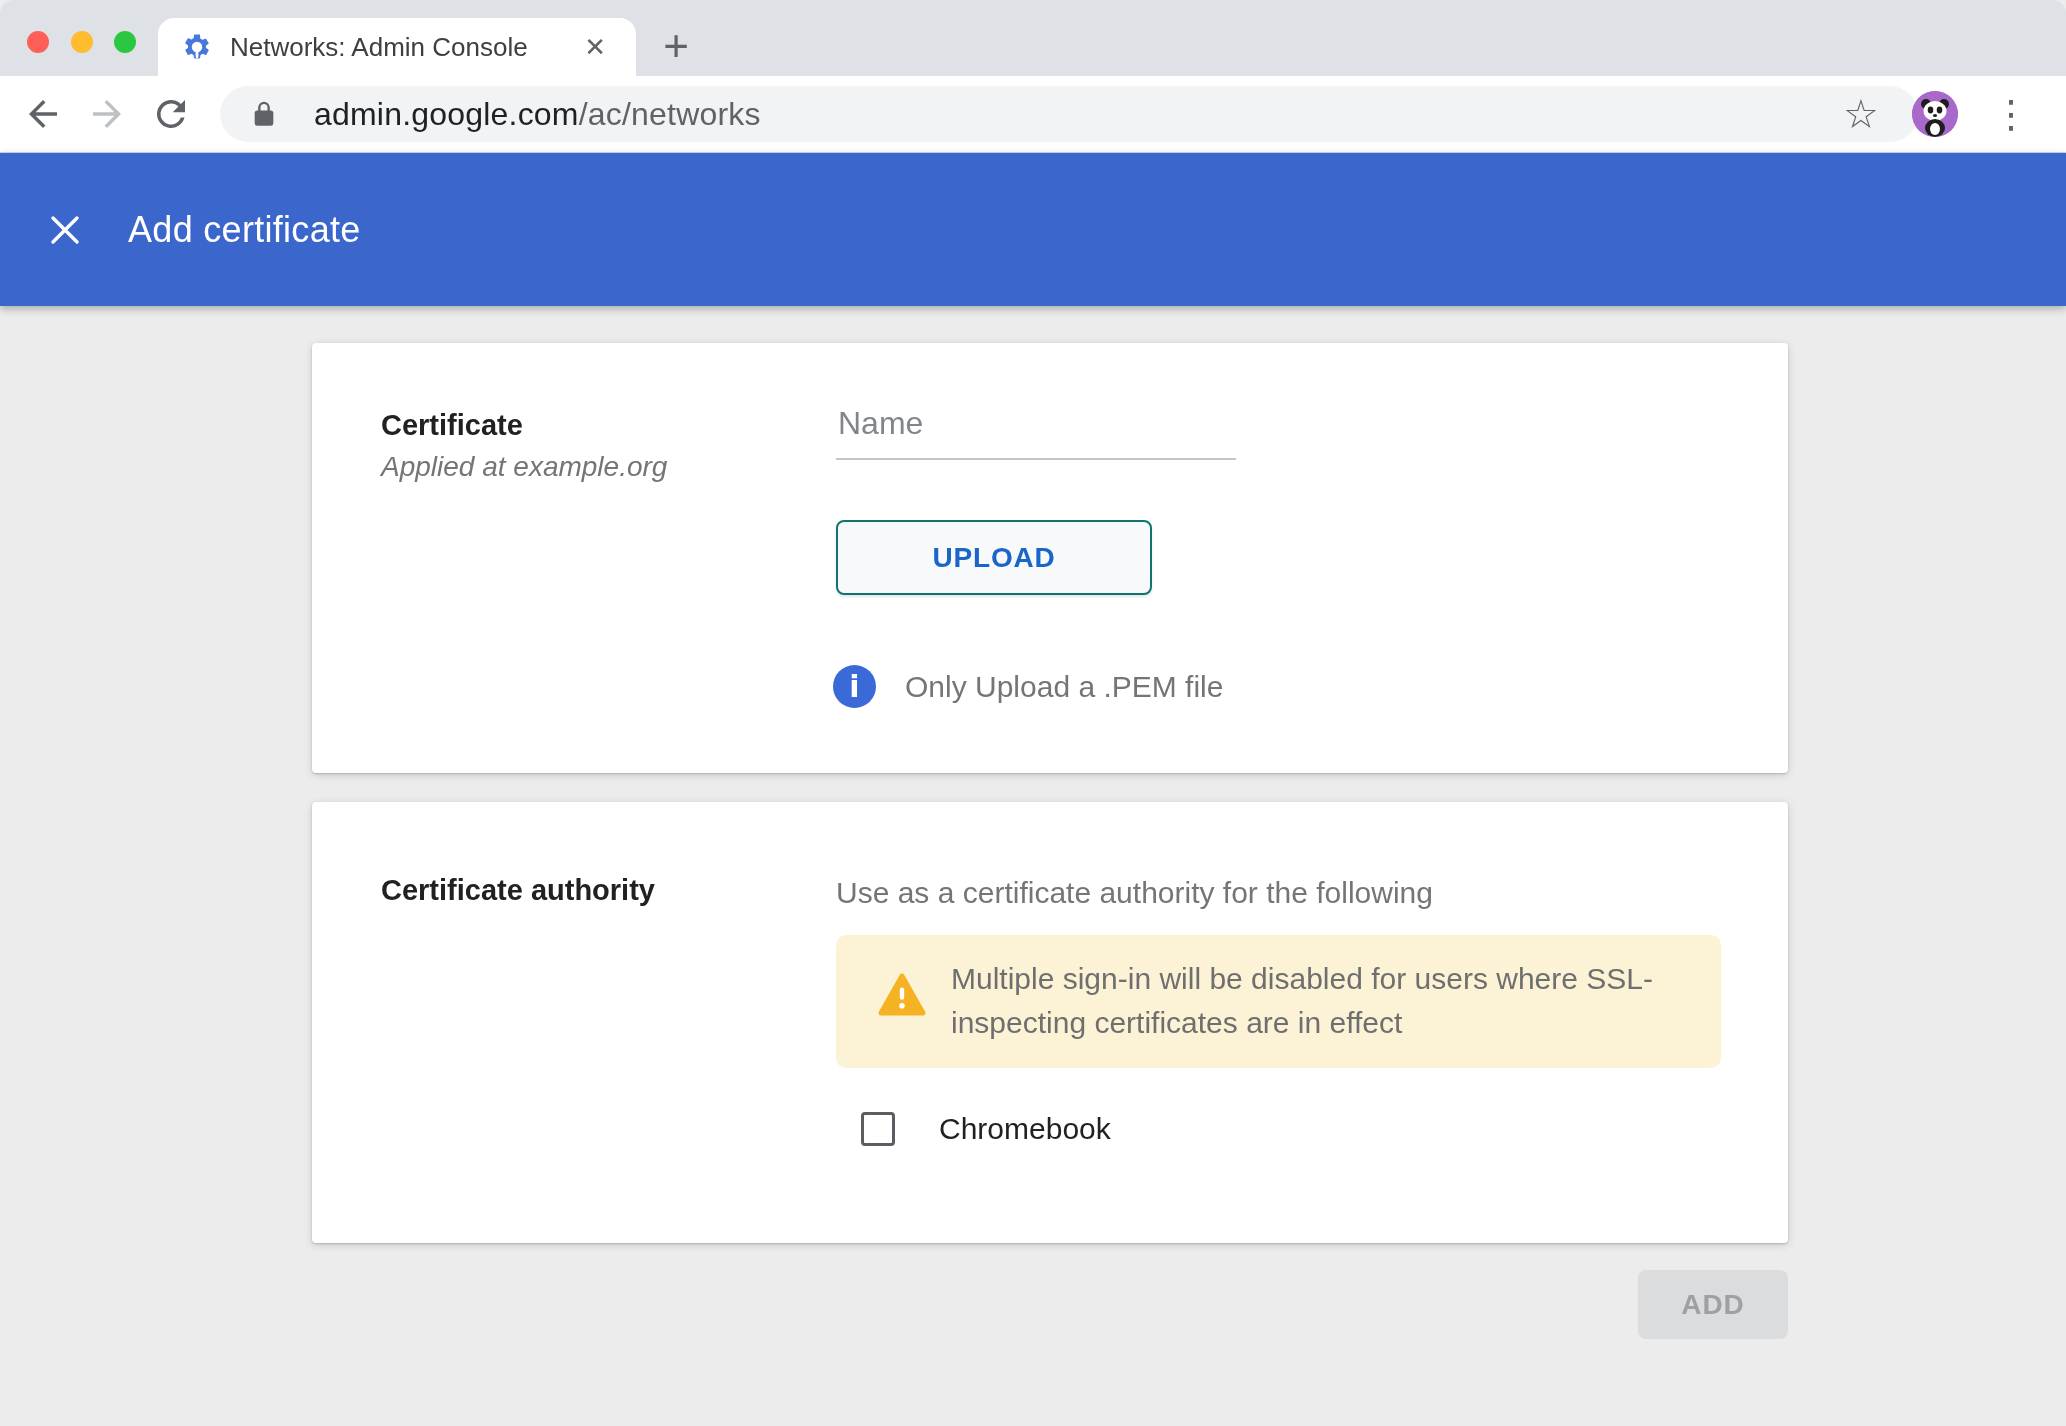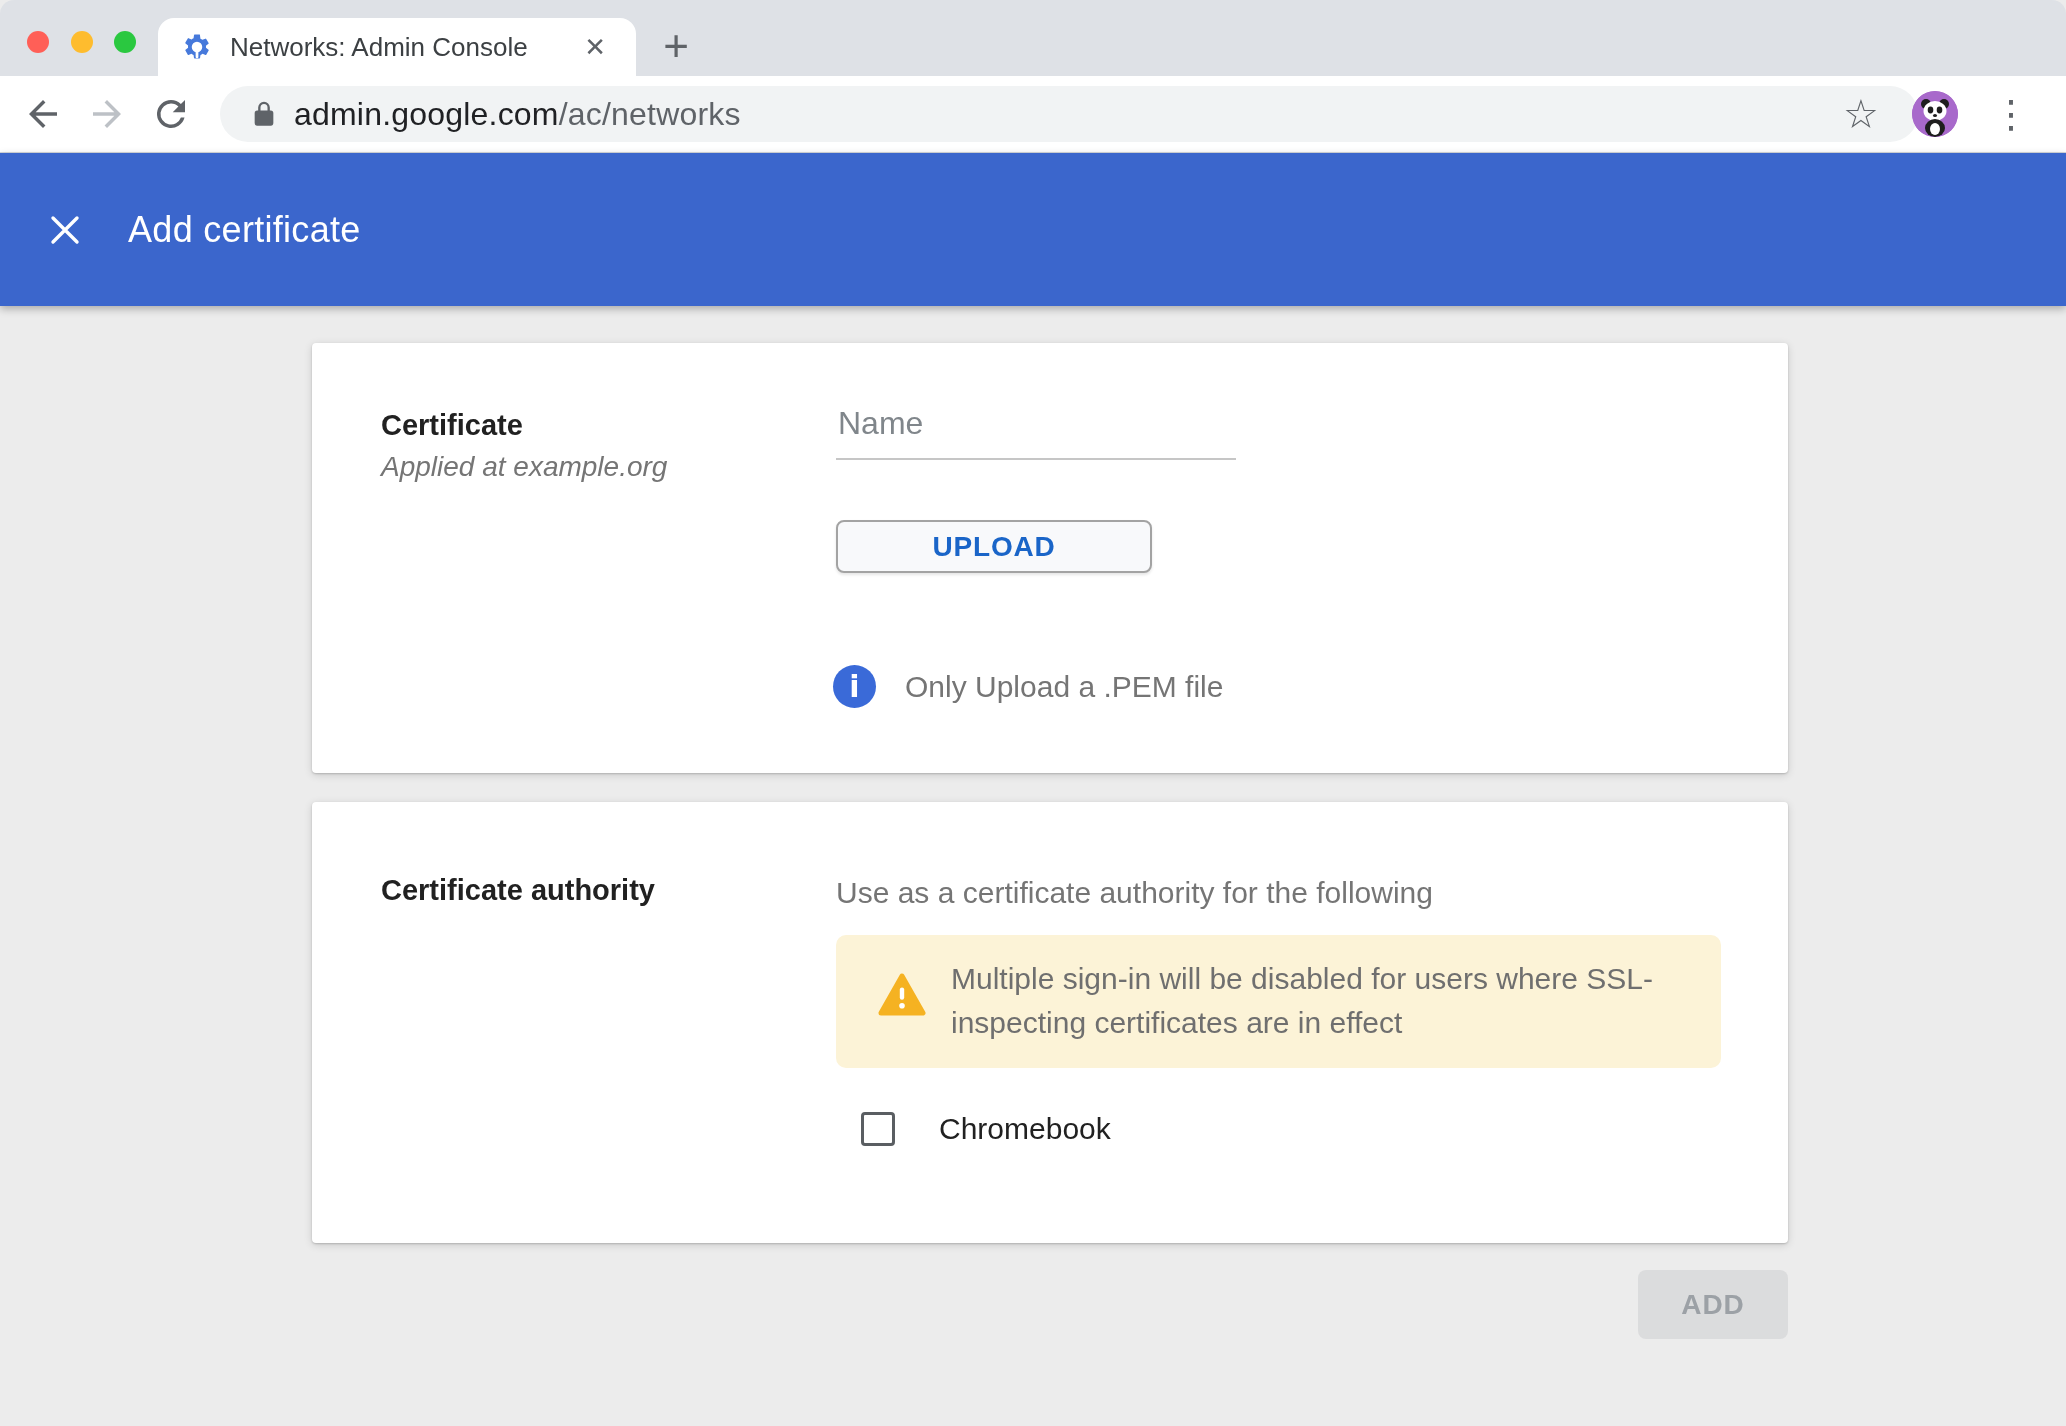--- a/index.html
+++ b/index.html
@@ -46,21 +46,21 @@
   .toolbar {
     position:absolute; top:76px; left:0; width:100%; height:77px;
     background:#FFFFFF; border-bottom:1px solid #D5D8DB;
     display:flex; align-items:center;
   }
   .nav-icon { width:42px; height:42px; margin-left:22px; flex:0 0 auto; cursor:pointer; }
   .nav-icon svg { width:100%; height:100%; }
   .urlbar {
     margin-left:28px; height:56px; width:1698px;
     background:#F1F3F4; border-radius:28px;
-    display:flex; align-items:center; padding:0 30px;
+    display:flex; align-items:center; padding:0 30px;gap:20px;
   }
   .lock-icon { width:28px; height:28px; flex:0 0 auto; }
   .url-text { margin-left:16px; font-size:32px; letter-spacing:0.2px; }
   .url-domain { color:#202124; }
   .url-path { color:#5F6368; }
   .star-icon {
     margin-left:-80px; width:46px; font-size:40px; color:#5F6368; text-align:center;
     cursor:pointer; flex:0 0 auto; line-height:1;
   }
   .avatar {
@@ -100,22 +100,22 @@
   .name-input {
     position:absolute; left:524px; top:62px; width:400px;
     border:none; outline:none; background:transparent;
     border-bottom:2px solid #C6C6C6;
     font-family:"Liberation Sans","DejaVu Sans",sans-serif;
     font-size:32px; color:#202124; padding:0 2px 16px 2px;
   }
   .name-input::placeholder { color:#80868B; opacity:1; }
 
   .upload-btn {
-    position:absolute; left:524px; top:177px; width:316px; height:53px;
-    background:#F8F9FB; border:2px solid #a3a3a3; border-radius:8px;
+    position:absolute; left:524px; top:177px; width:316px; height:75px;
+    background:#F8F9FB; border:2px solid #0f766e; border-radius:8px;
     box-shadow:0 2px 3px rgba(0,0,0,0.10);
     font-family:"Liberation Sans","DejaVu Sans",sans-serif;
     font-size:28px; font-weight:bold; letter-spacing:0.8px;
     color: var(--upload_text, #1A65C8); cursor:pointer;
   }
 
   .info-row { position:absolute; left:521px; top:322px; display:flex; align-items:center; }
   .info-icon {
     width:43px; height:43px; border-radius:50%;
     background: var(--accent_blue, #3A6AD8);

